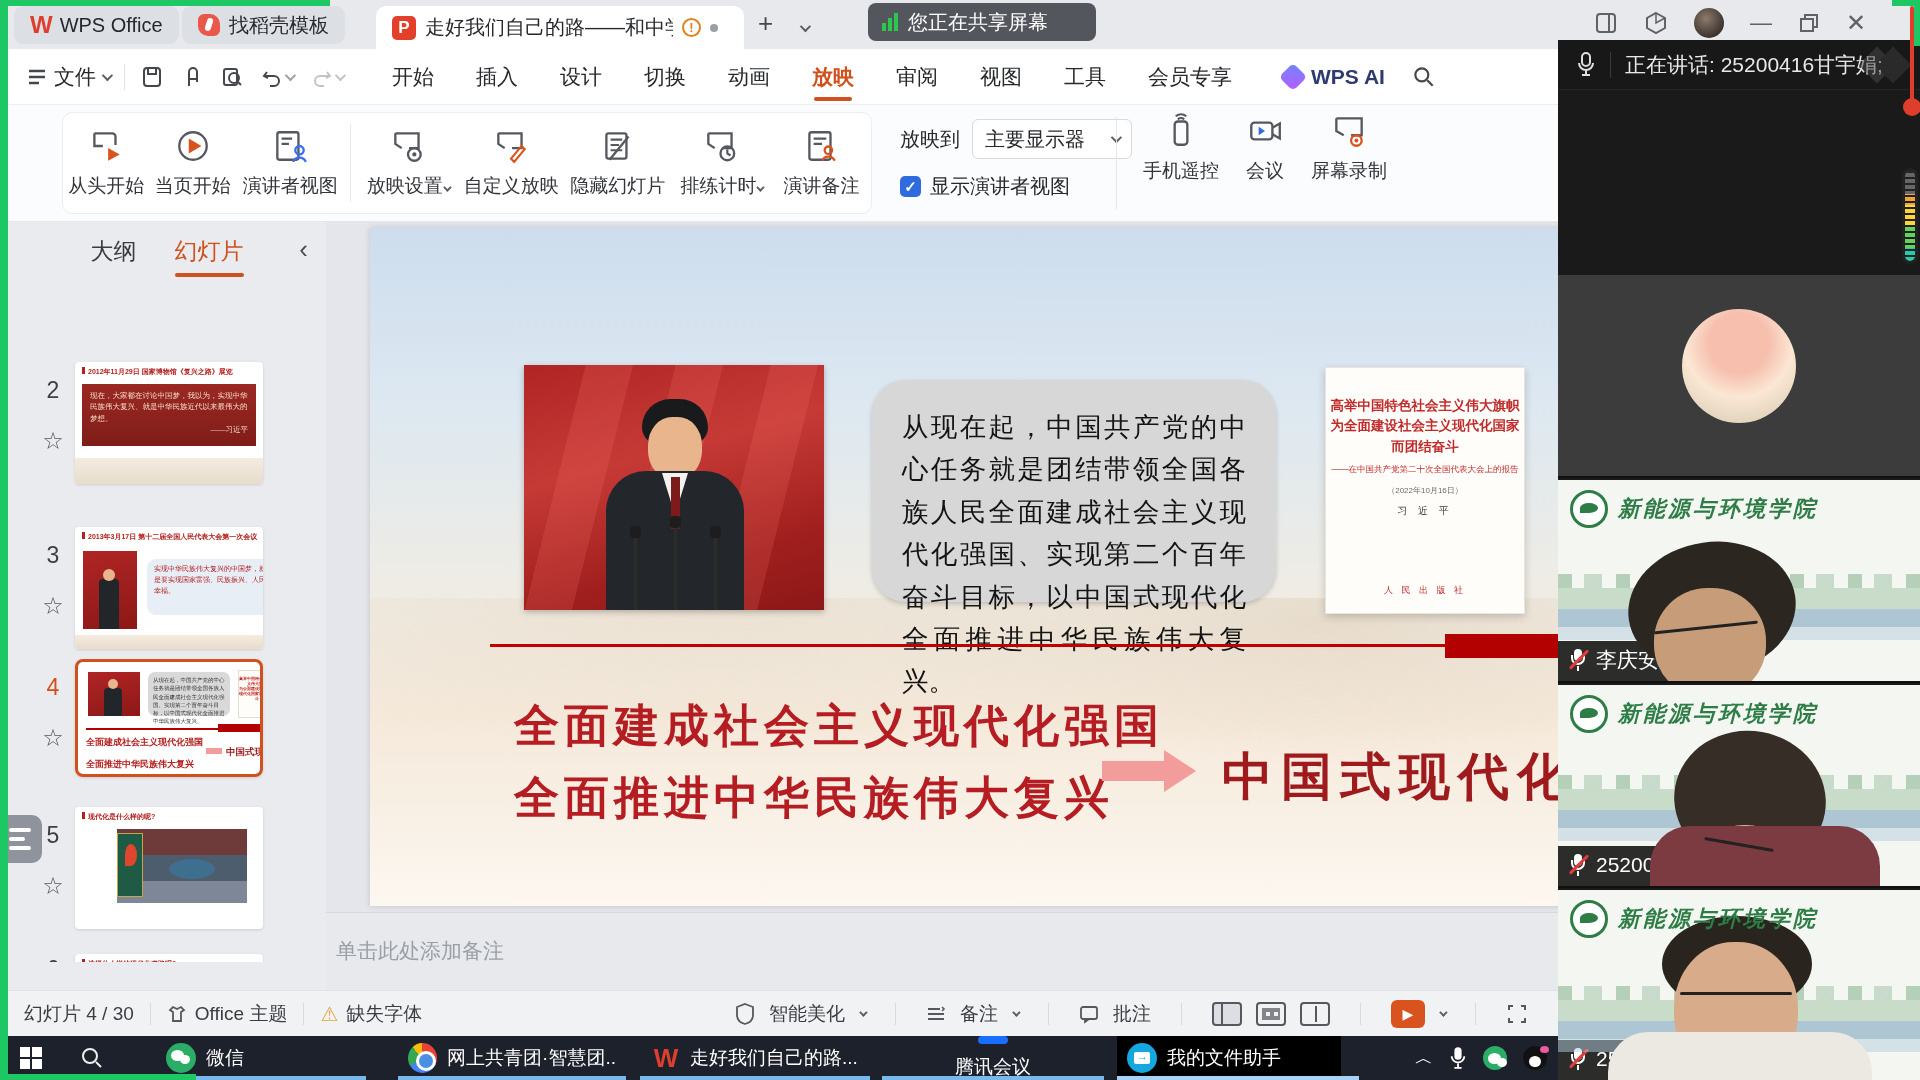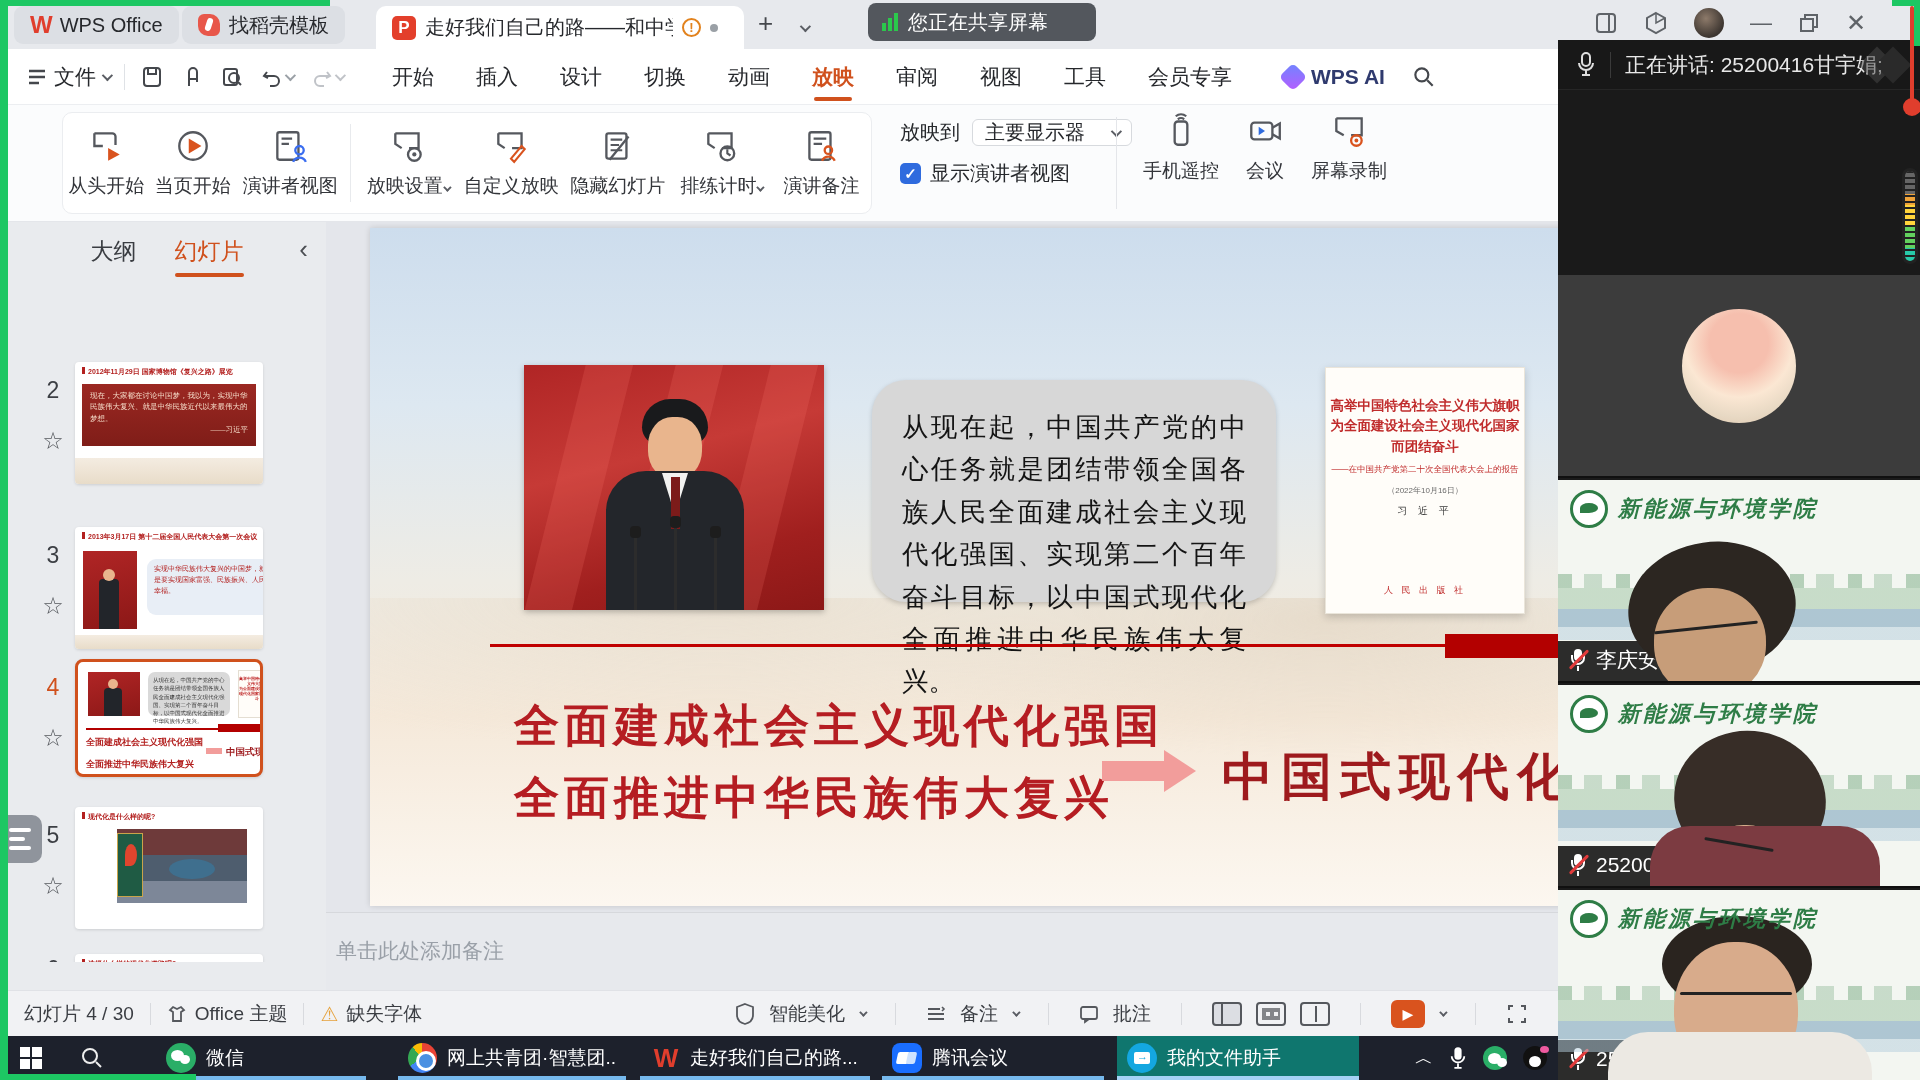--- a/index.html
+++ b/index.html
@@ -51,21 +51,21 @@
   #toolbar { position:absolute; left:8px; top:105px; width:1912px; height:117px; background:#fbfcfd; z-index:4;
     border-bottom:1px solid #e4e6ea;}
   .tcard { position:absolute; left:54px; top:7px; width:810px; height:102px; background:#fff;
     border:1px solid #ebedf0; border-radius:10px; display:flex; align-items:center; }
   .tb-btn { width:96px; display:flex; flex-direction:column; align-items:center; gap:8px; }
   .tb-btn span.lbl { font-size:19px; color:#33353a; white-space:nowrap; }
   .grp-div { width:1px; height:78px; background:#e8eaed; margin:0 6px; }
   .tall-div { position:absolute; top:12px; width:1px; height:92px; background:#e4e6ea; }
   #displayto { position:absolute; left:892px; top:14px; }
   .dd { display:inline-flex; align-items:center; gap:26px; border:1px solid #d7dade; border-radius:6px;
-    height:27px; padding:0 12px; font-size:20px; color:#26282c; background:#fff; }
+    height:40px; padding:0 12px; font-size:20px; color:#26282c; background:#fff; }
   .ckrow { display:flex; align-items:center; gap:9px; margin-top:14px; font-size:20px; color:#26282c; }
   .ckbox { width:21px; height:21px; border-radius:5px; background:#2f6bde; color:#fff; font-size:15px;
     display:flex; align-items:center; justify-content:center; font-weight:bold; }
   #toolsgrp { position:absolute; left:1125px; top:7px; display:flex; }
 
   
   #sidebar { position:absolute; left:8px; top:222px; width:318px; height:768px; background:#e9ebee; z-index:3; }
   .stabs { position:absolute; left:0; top:14px; width:100%; display:flex; justify-content:center; gap:38px; font-size:23px; color:#3a3d42;}
   .stab.active { color:#d0511d; position:relative; }
   .stab.active::after { content:""; position:absolute; left:0; right:0; bottom:-10px; height:4px; border-radius:2px; background:#d0511d;}
@@ -630,26 +630,26 @@
     <div class="tb-app" style="left:398px;width:228px;">
       <span class="chrome"></span>
       <span style="white-space:nowrap;overflow:hidden;max-width:170px;">网上共青团·智慧团...</span>
       <span class="tb-under" style="left:0;width:228px;"></span>
     </div>
     <div class="tb-app" style="left:640px;width:230px;">
       <span class="wpsico">W</span>
       <span style="white-space:nowrap;overflow:hidden;max-width:170px;">走好我们自己的路...</span>
       <span class="tb-under" style="left:0;width:230px;"></span>
     </div>
-    <div class="tb-app" style="left:882px;width:222px;">
+    <div class="tb-app" style="left:882px;width:222px;flex-direction:column;">
       <span class="tmico"></span>
       <span>腾讯会议</span>
       <span class="tb-under" style="left:0;width:222px;"></span>
     </div>
-    <div class="tb-app" style="left:1117px;width:242px;background:#0f766e;">
+    <div class="tb-app" style="left:1117px;width:224px;background:#000000;">
       <span class="fileass"></span>
       <span>我的文件助手</span>
       <span class="tb-under" style="left:0;width:242px;background:#a5d2f5;"></span>
     </div>
     <div class="tb-app" style="left:1405px;gap:16px;">
       <span class="trayico">︿</span>
       <svg width="18" height="24" viewBox="0 0 20 26">
           <rect x="6" y="1" width="8" height="14" rx="4" fill="#fff"></rect>
           <path d="M3 11 a7 7 0 0 0 14 0" fill="none" stroke="#fff" stroke-width="2"></path>
           <path d="M10 19v5M6 24h8" stroke="#fff" stroke-width="2"></path>

